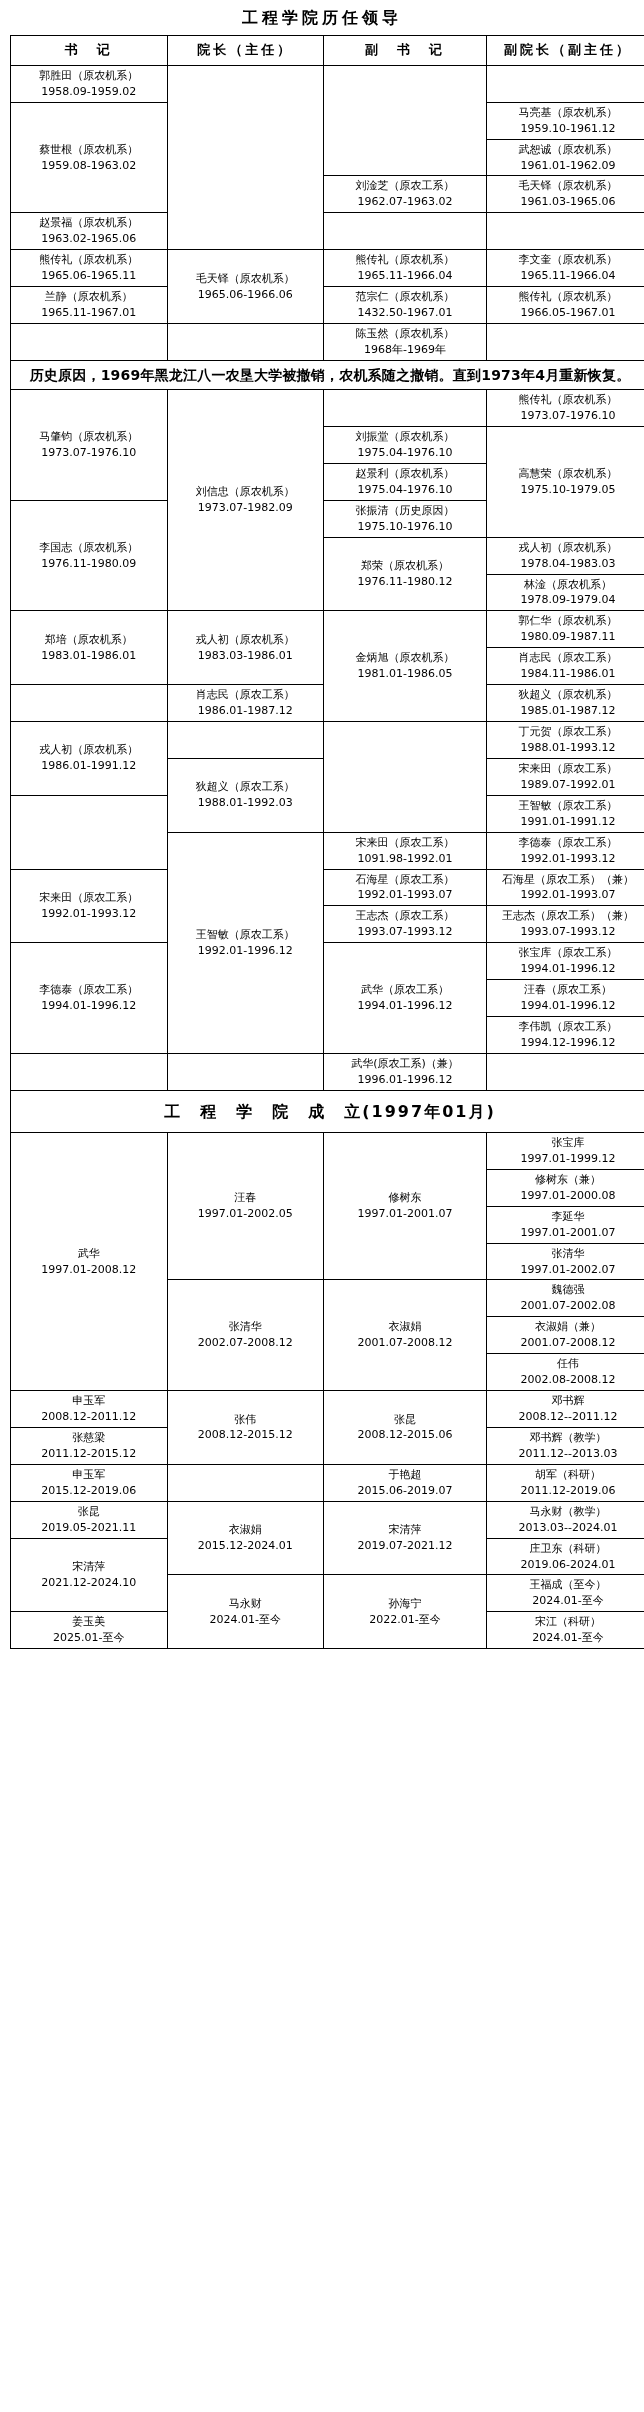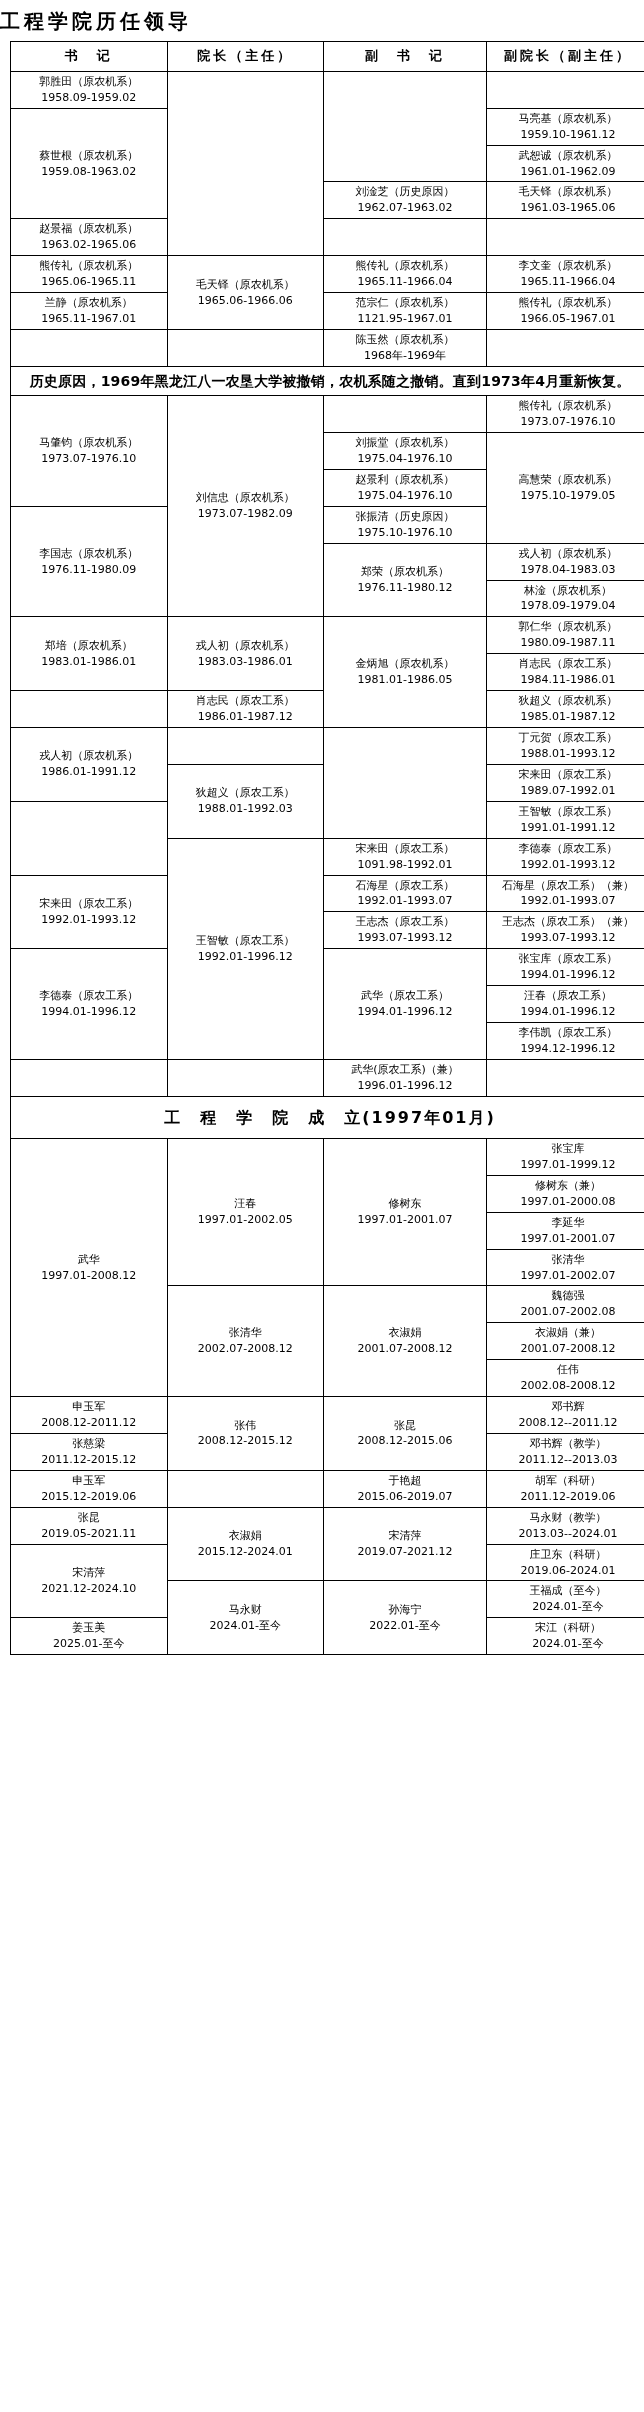--- a/index.html
+++ b/index.html
@@ -1,20 +1,20 @@
 <!DOCTYPE html>
 <html><head>
 <meta charset="utf-8">
 <style>
   html,body{margin:0;padding:0;background:#ffffff;}
   body{font-family:"DejaVu Sans","Liberation Sans",sans-serif;color:#000;}
   #page{width:644px;position:relative;margin:0 auto;}
   .title{
-    text-align:left;
-    font-size:20px;
+    text-align:center;
+    font-size:16px;
     font-weight:bold;
     letter-spacing:4px;
     padding:8px 0 6px 0;
   }
   table{border-collapse:collapse;width:640px;margin:0 10px;table-layout:fixed;}
   td{
     border:1px solid #000;
     text-align:center;
     vertical-align:middle;
     font-size:11px;
@@ -77,21 +77,21 @@
 
       <tr>
         <td>
           <span class="l1">武恕诚（原农机系）</span>
           <span class="l2">1961.01-1962.09</span>
         </td>
       </tr>
 
       <tr>
         <td>
-          <span class="l1">刘淦芝（历史原因）</span>
+          <span class="l1">刘淦芝（原农工系）</span>
           <span class="l2">1962.07-1963.02</span>
         </td>
         <td>
           <span class="l1">毛天铎（原农机系）</span>
           <span class="l2">1961.03-1965.06</span>
         </td>
       </tr>
 
       <tr>
         <td>
@@ -121,21 +121,21 @@
         </td>
       </tr>
 
       <tr>
         <td>
           <span class="l1">兰静（原农机系）</span>
           <span class="l2">1965.11-1967.01</span>
         </td>
         <td>
           <span class="l1">范宗仁（原农机系）</span>
-          <span class="l2">1121.95-1967.01</span>
+          <span class="l2">1432.50-1967.01</span>
         </td>
         <td>
           <span class="l1">熊传礼（原农机系）</span>
           <span class="l2">1966.05-1967.01</span>
         </td>
       </tr>
 
       <tr>
         <td></td>
         <td></td>

